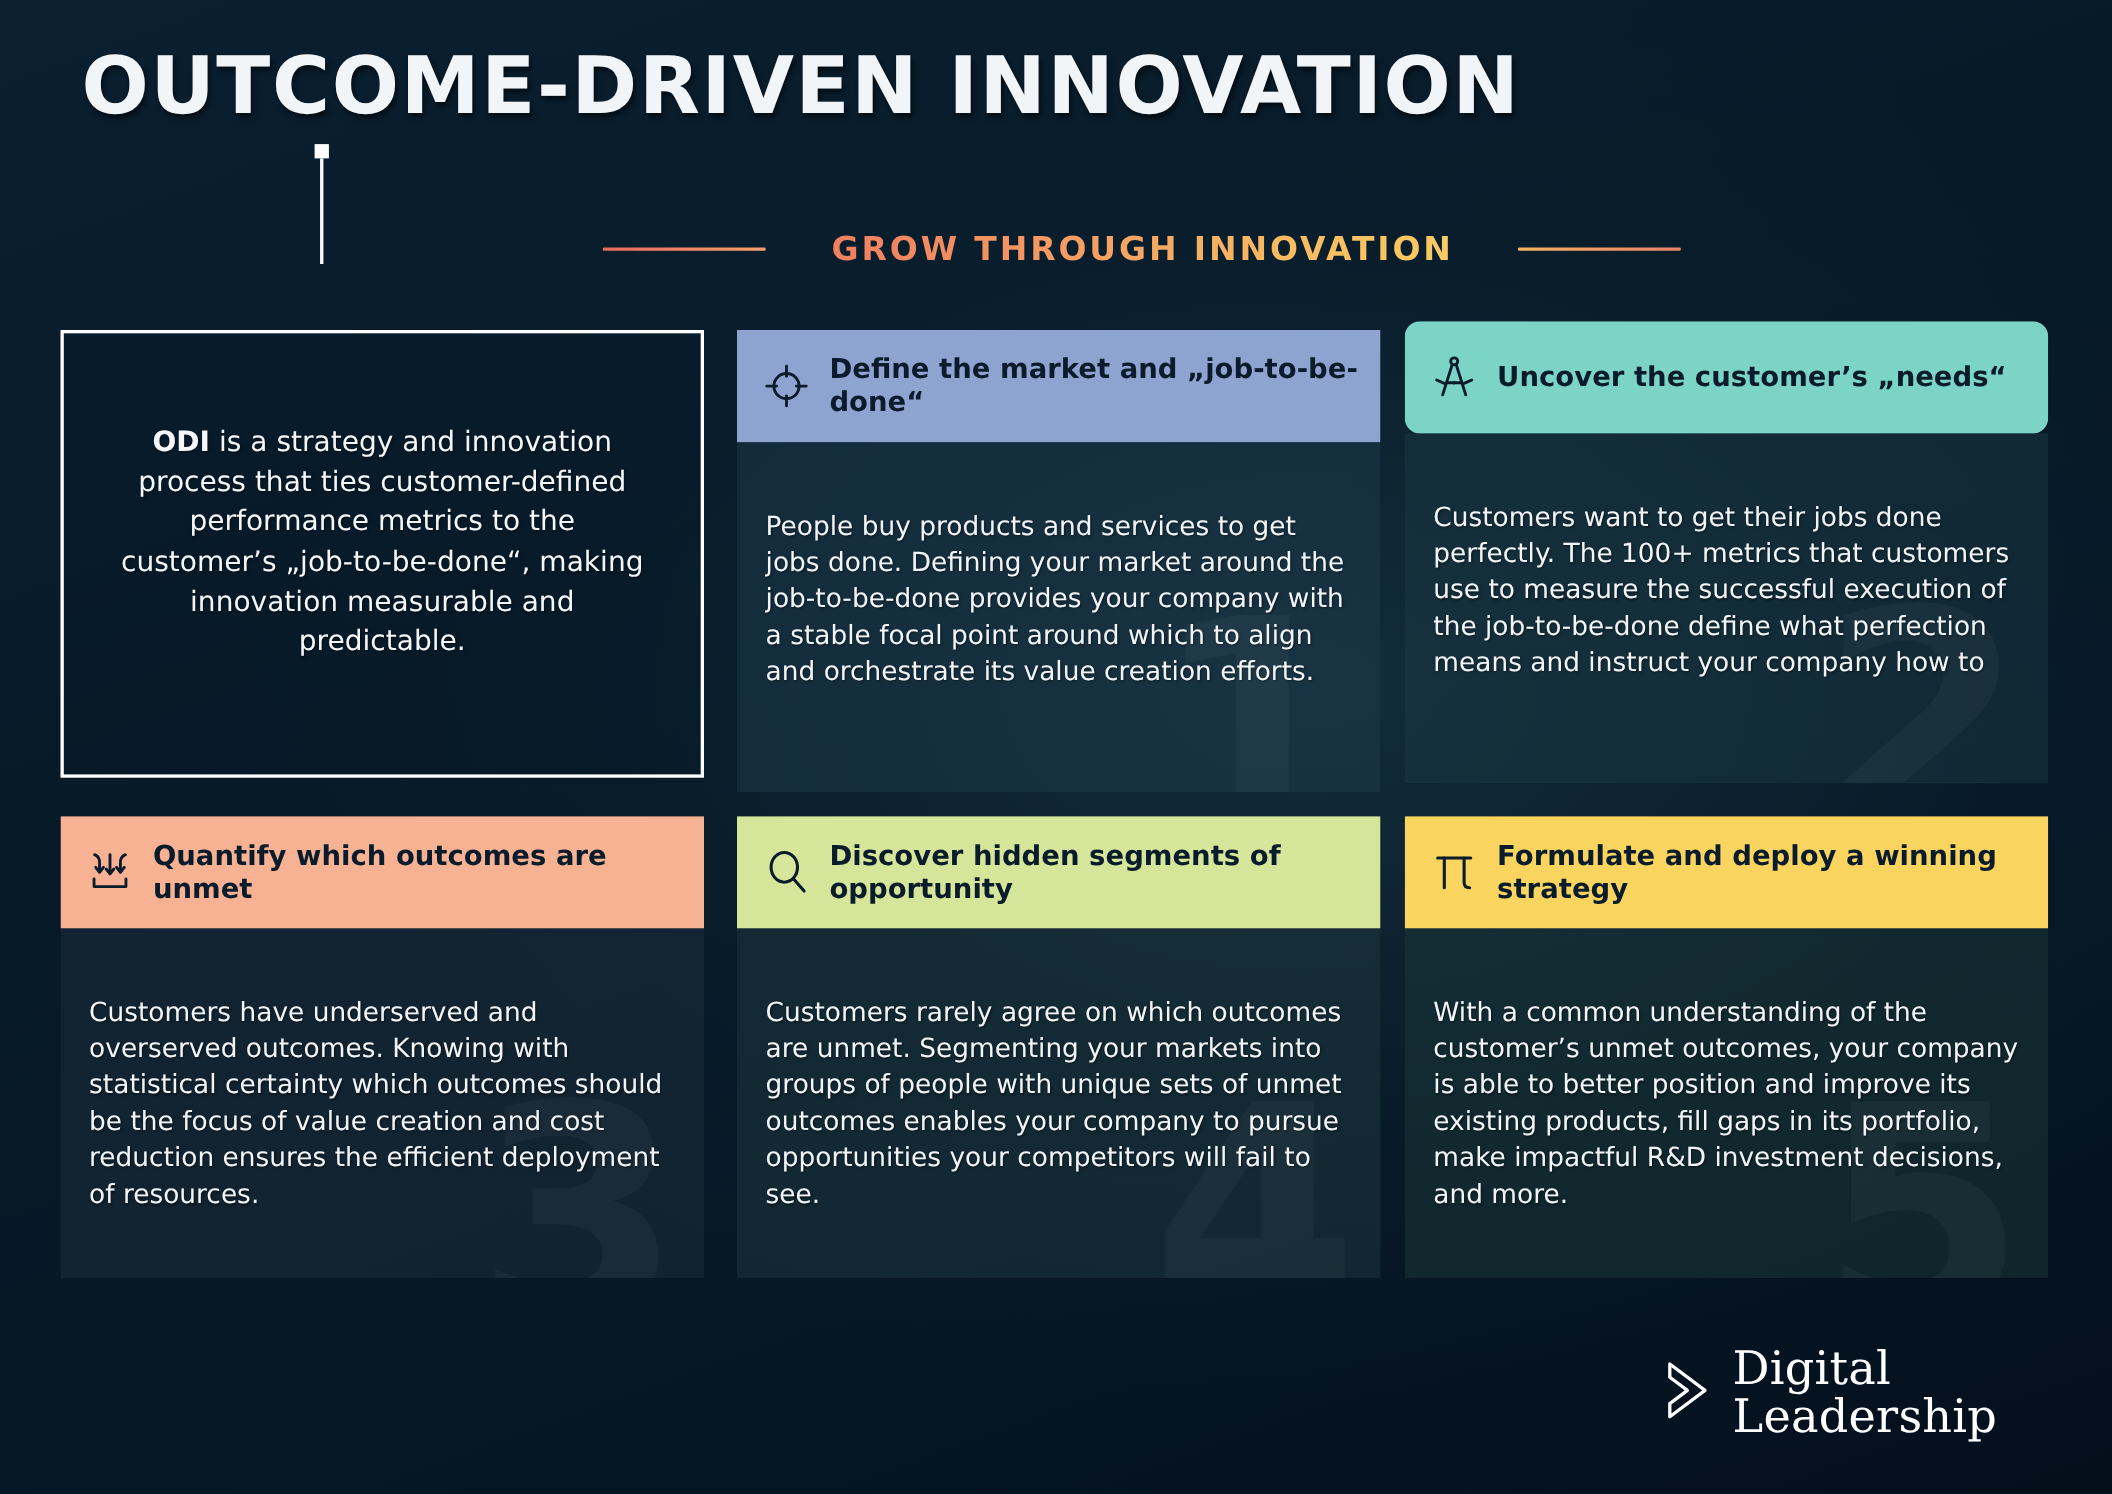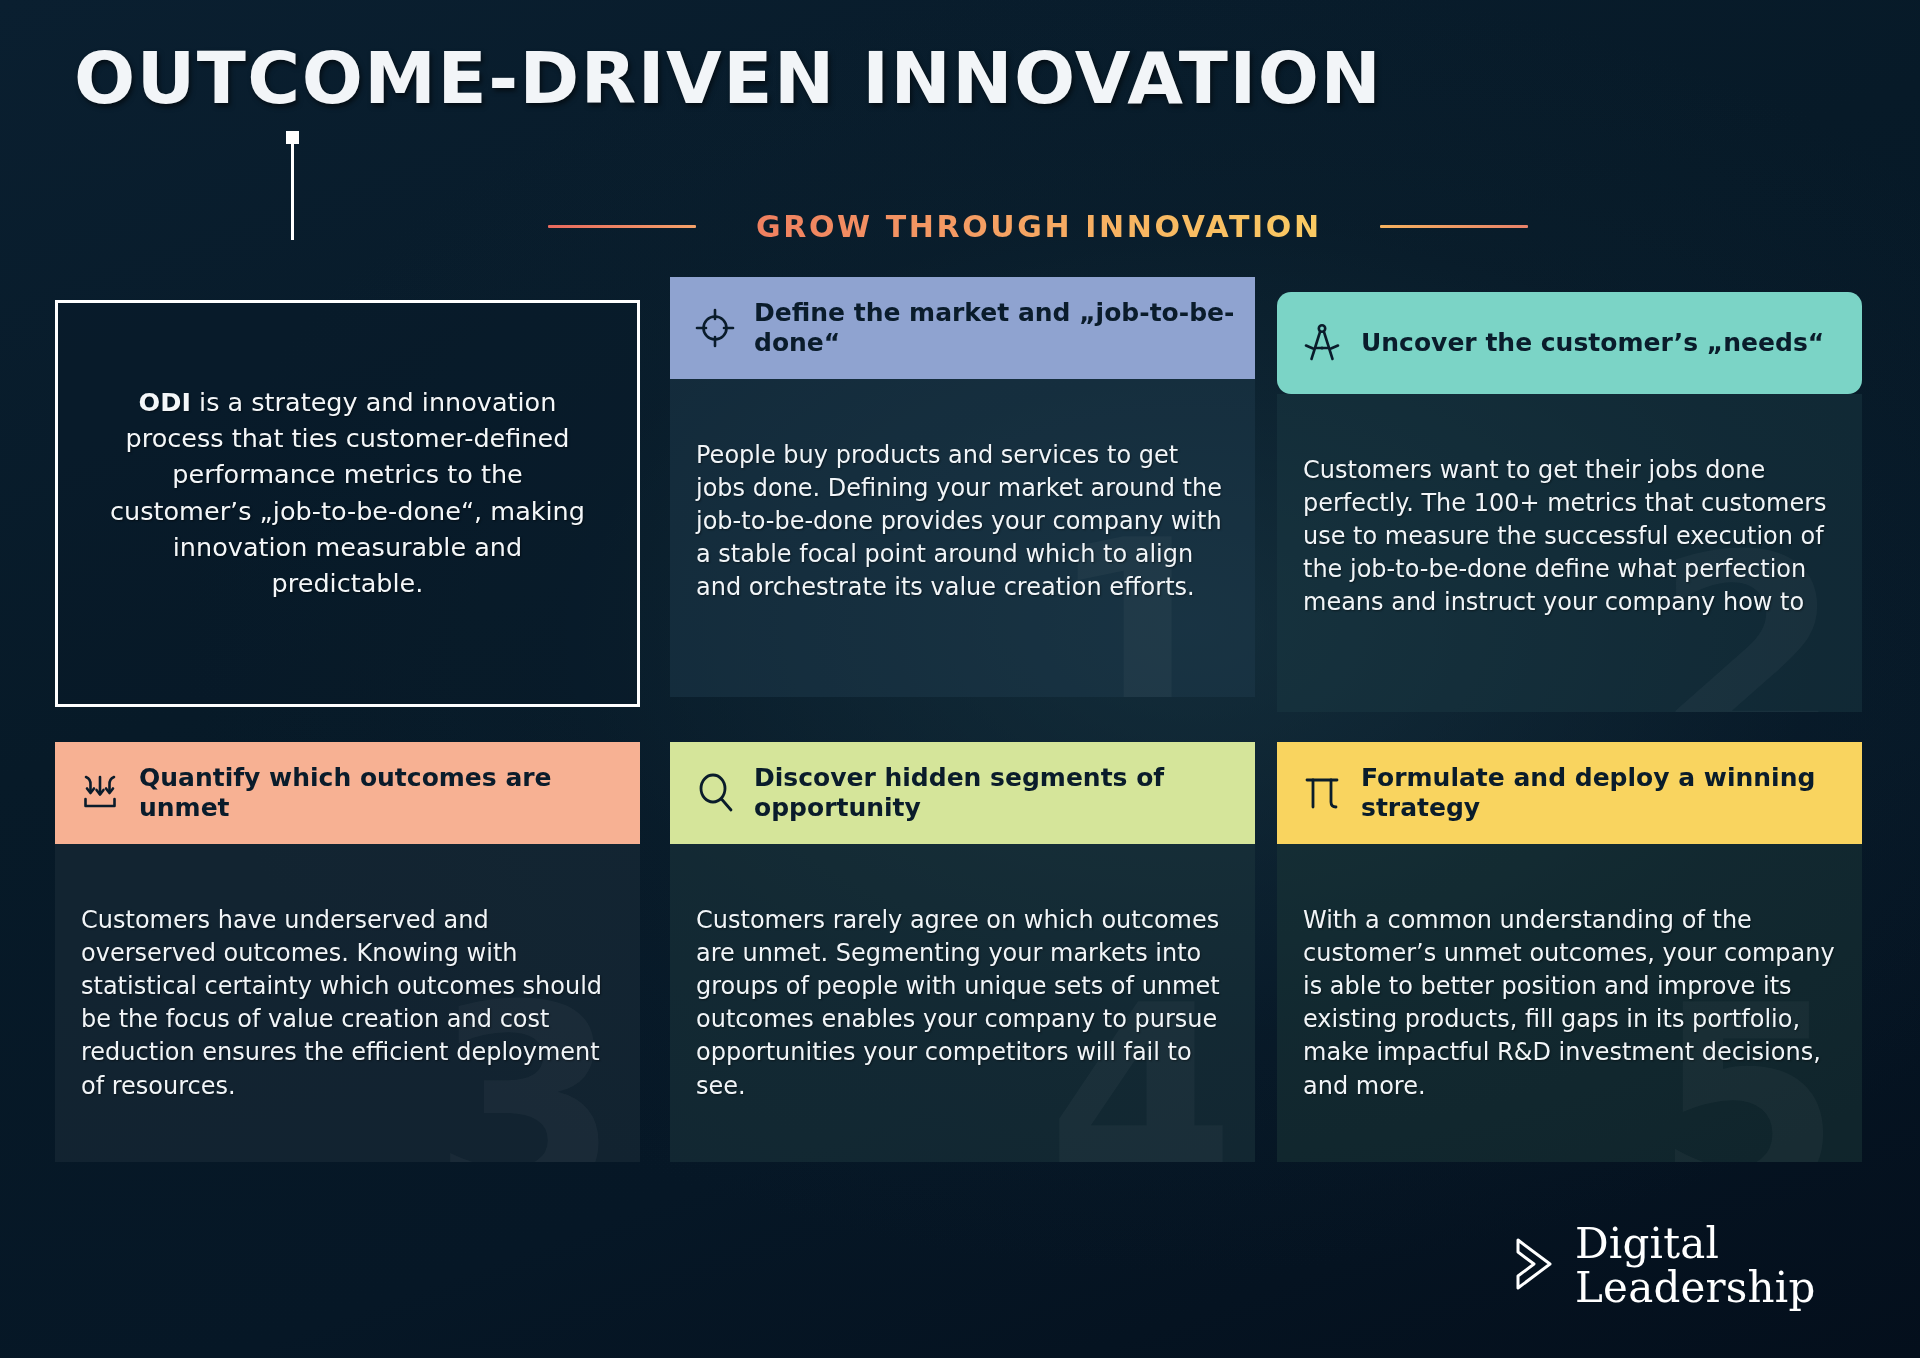--- a/index.html
+++ b/index.html
@@ -173,21 +173,21 @@
     font-size: 270px;
     font-weight: 800;
     line-height: 1;
     color: rgba(255,255,255,0.035);
     z-index: 1;
     pointer-events: none;
     user-select: none;
   }
 
   
-  #card-1 { left: 670px;  top: 277px;  width: 585px; height: 420px; }
+  #card-1 { left: 670px;  top: 300px;  width: 585px; height: 420px; }
   #card-2 { left: 1277px; top: 292px;  width: 585px; height: 420px; }
   #card-3 { left: 55px;   top: 742px;  width: 585px; height: 420px; }
   #card-4 { left: 670px;  top: 742px;  width: 585px; height: 420px; }
   #card-5 { left: 1277px; top: 742px;  width: 585px; height: 420px; }
 
   
   #logo {
     position: absolute;
     left: 1512px;
     top: 1222px;

